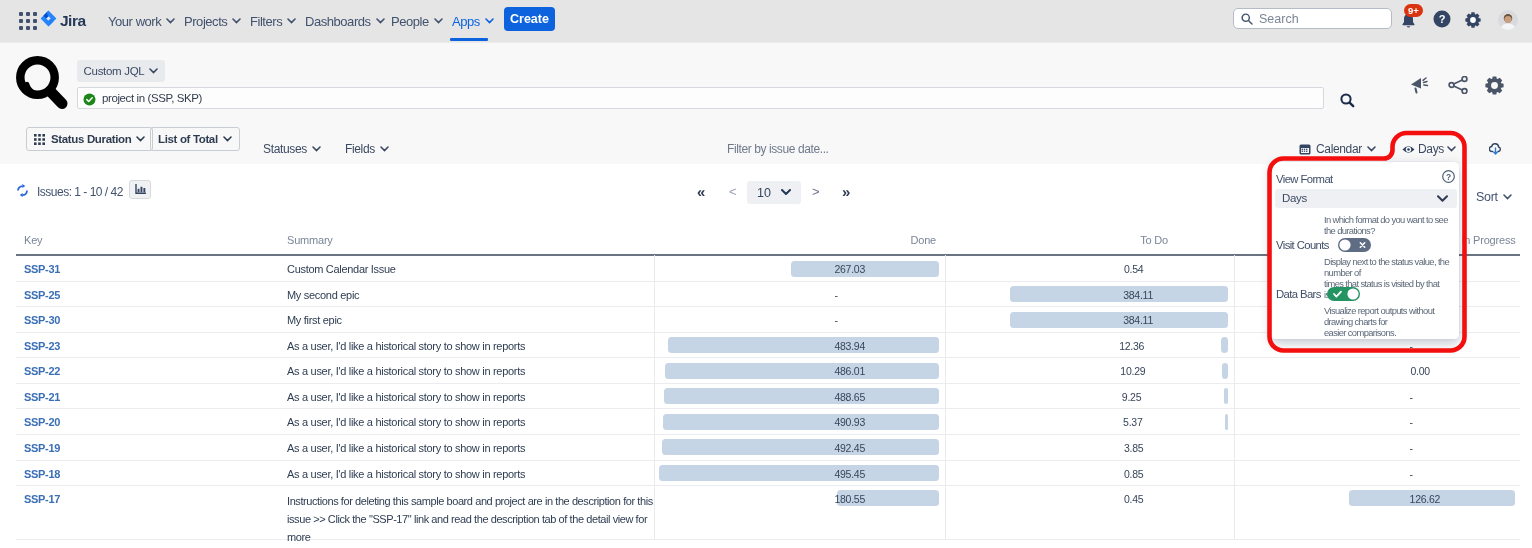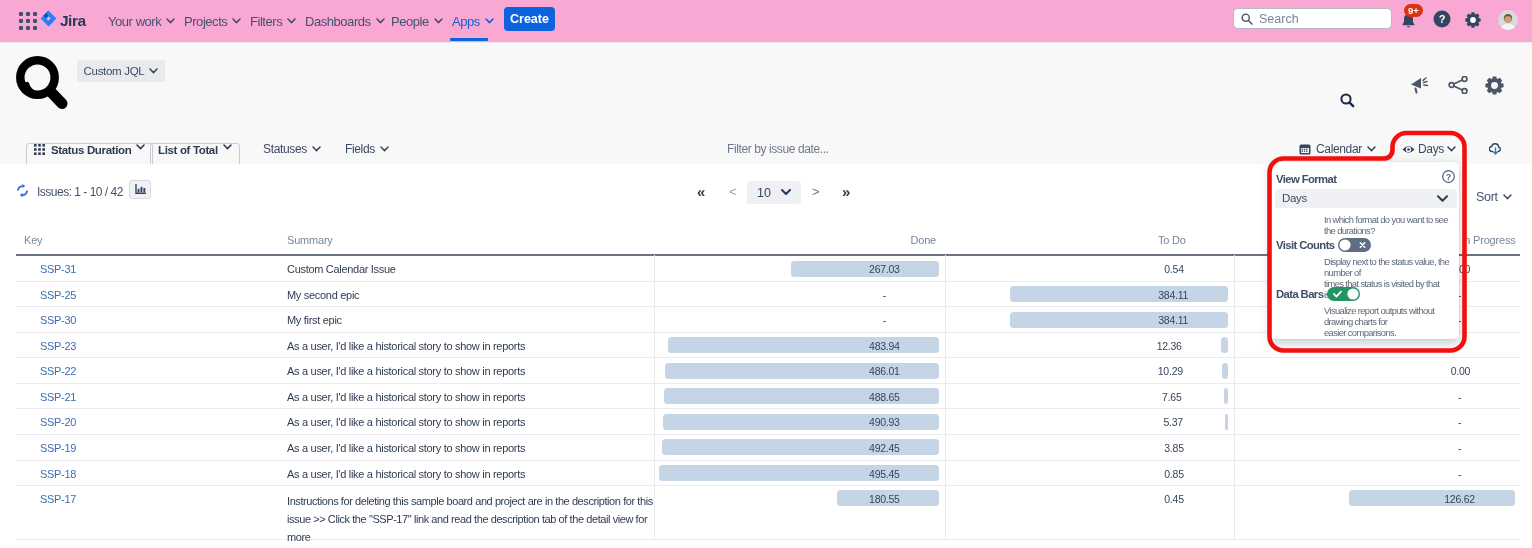--- a/index.html
+++ b/index.html
@@ -1,45 +1,45 @@
 <!DOCTYPE html>
 <html><head>
 <meta charset="utf-8">
 <style>
 * { margin:0; padding:0; box-sizing:border-box; }
 html,body { width:1532px; height:548px; font-family:"Liberation Sans", sans-serif; background:#fff; overflow:hidden; position:relative; }
 .abs { position:absolute; }
 
-#nav { position:absolute; left:0; top:0; width:1532px; height:43px; background:#f9a8d4; border-bottom:1px solid #ebecf0; }
+#nav { position:absolute; left:0; top:0; width:1532px; height:43px; background:#e5e5e5; border-bottom:1px solid #ebecf0; }
 .navitem { position:absolute; top:0; height:42px; display:flex; align-items:center; font-size:13px; letter-spacing:-0.45px; color:#42526e; font-weight:500; }
 .chev { display:inline-block; margin-left:5px; }
 #createbtn { position:absolute; left:504px; top:7px; width:51px; height:24px; background:#0c63dd; color:#fff; border-radius:4px; font-size:12.5px; font-weight:600; display:flex; align-items:center; justify-content:center; }
 #appsline { position:absolute; left:450px; top:38px; width:38px; height:3px; background:#0c63dd; border-radius:1px; }
 #searchbox { position:absolute; left:1233px; top:8px; width:159px; height:21px; border:1px solid #b6bcc7; border-radius:5px; background:#fff; display:flex; align-items:center; padding-left:7px; }
 #searchbox span { color:#7c8698; font-size:12.5px; margin-left:6px; }
 
 #gray { position:absolute; left:0; top:43px; width:1532px; height:121px; background:#f8f8f8; }
 #cjql { position:absolute; left:77px; top:17px; width:88px; height:22px; background:#e9eaee; border-radius:3px; display:flex; align-items:center; justify-content:center; font-size:11.5px; letter-spacing:-0.3px; color:#3a4a63; }
 #jqlinput { position:absolute; left:77px; top:44px; width:1247px; height:22px; background:#fdfdfe; border:1px solid #d5d8de; border-radius:2px; display:flex; align-items:center; padding-left:5px; font-size:11.5px; letter-spacing:-0.4px; color:#333d4c; }
-.fbtn { position:absolute; top:100px; height:24px; border:1px solid #c8cdd4; border-radius:3px; display:flex; align-items:flex-start; font-weight:700; font-size:11.5px; letter-spacing:-0.35px; color:#2f3d52; padding:0 7px; }
+.fbtn { position:absolute; top:84px; height:24px; border:1px solid #c8cdd4; border-radius:3px; display:flex; align-items:center; font-weight:700; font-size:11.5px; letter-spacing:-0.35px; color:#2f3d52; padding:0 7px; }
 .ftext { position:absolute; top:94px; height:24px; display:flex; align-items:center; font-size:12px; letter-spacing:-0.35px; color:#3c4a61; }
 
 #issuesrow { position:absolute; left:0; top:164px; width:1532px; height:50px; background:#fff; }
 .pag { position:absolute; top:183px; font-size:12.5px; }
 #table { position:absolute; left:0; top:214px; width:1532px; }
 .hdr { position:absolute; top:20px; font-size:11px; letter-spacing:-0.2px; color:#7a8698; }
 .vline { position:absolute; width:1px; background:#e8eaee; top:41px; }
 .row-border { position:absolute; left:16px; width:1504px; height:1px; background:#ececf0; }
-.key { position:absolute; left:24px; font-size:11px; letter-spacing:-0.3px; font-weight:400; color:#3a6fb5;margin-left:16px; }
+.key { position:absolute; left:24px; font-size:11px; letter-spacing:-0.3px; font-weight:700; color:#3a6fb5; }
 .summ { position:absolute; left:287px; font-size:11px; letter-spacing:-0.3px; color:#2f3d52; }
-.val { position:absolute; font-size:10.5px; letter-spacing:-0.25px; color:#37455b; text-align:center; }
+.val { position:absolute; font-size:10.5px; letter-spacing:-0.25px; color:#37455b; text-align:left; }
 .bar { position:absolute; height:16px; background:#c6d5e6; border-radius:3.5px; }
 
 #panel { position:absolute; left:1271px; top:162px; width:188px; height:177px; background:#fff; border-radius:4px; box-shadow:0 4px 12px rgba(9,30,66,.25), 0 0 1px rgba(9,30,66,.2); }
-.ptitle { position:absolute; left:5px; font-size:11.3px; letter-spacing:-0.6px; font-weight:700; color:#3f4f68; }
+.ptitle { position:absolute; left:5px; font-size:11.3px; letter-spacing:-0.6px; font-weight:400; color:#3f4f68; }
 .phelp { position:absolute; left:5px; font-size:9.4px; letter-spacing:-0.62px; line-height:11.1px; color:#5c6878;padding-left:48px; }
 #pselect { position:absolute; left:4px; top:27px; width:182px; height:18.5px; background:#eef0f3; border-radius:3px; display:flex; align-items:center; font-size:11.5px; letter-spacing:-0.3px; color:#3c4a61; padding-left:7px; }
 .toggle { position:absolute; width:33px; height:14px; border-radius:7px; }
 </style>
 </head>
 <body>
 
 <div id="nav">
   <svg class="abs" style="left:19px;top:12px" width="18" height="18" viewBox="0 0 18 18">
       <g fill="#42526e">
@@ -124,20 +124,27 @@
 <div id="gray">
 
   <svg class="abs" style="left:16px;top:13px" width="52" height="53" viewBox="0 0 52 53">
       <circle cx="21.5" cy="21.5" r="17.2" stroke="#000" stroke-width="8.5" fill="none"></circle>
       <path d="M34.5 35.5L46 47.5" stroke="#000" stroke-width="11" stroke-linecap="round"></path>
       <path d="M10.8 28.5c1.2 4.2 3.4 6.6 7.2 8.6" stroke="#000" stroke-width="5.2" stroke-linecap="round" fill="none"></path>
     </svg>
   <div id="cjql">Custom JQL<svg class="chev" width="9" height="6" viewBox="0 0 9 6">
         <path d="M1 1l3.5 3.5L8 1" stroke="#3a4a63" stroke-width="1.6" fill="none" stroke-linecap="round"></path>
       </svg></div>
+  <div id="jqlinput">
+      <svg style="margin-top:2px" width="13" height="13" viewBox="0 0 13 13">
+        <circle cx="6.5" cy="6.5" r="6" fill="#1c8718"></circle>
+        <path d="M3.8 6.6l1.9 1.9 3.5-3.7" stroke="#fff" stroke-width="1.5" fill="none" stroke-linecap="round" stroke-linejoin="round"></path>
+      </svg>
+      <span style="margin-left:6px">project in (SSP, SKP)</span>
+    </div>
 
   <svg class="abs" style="left:1340px;top:50px" width="15" height="15" viewBox="0 0 15 15">
       <circle cx="6" cy="6" r="4.6" stroke="#1c2b4a" stroke-width="2" fill="none"></circle>
       <path d="M9.6 9.6l3.6 3.6" stroke="#1c2b4a" stroke-width="2.4" stroke-linecap="round"></path>
     </svg>
 
   <svg class="abs" style="left:1410px;top:33px" width="20" height="18" viewBox="0 0 20 18">
       <path fill="#4a5568" d="M1 8.5L11 2v10.5L1 8.5z"></path>
       <path d="M5.5 12.5l1 4" stroke="#4a5568" stroke-width="2" stroke-linecap="round"></path>
       <path d="M13.5 6.5l3.5-1M13.8 8.9l3.7.6M13 4.3L16 2" stroke="#4a5568" stroke-width="1.5" stroke-linecap="round"></path>
@@ -239,21 +246,21 @@
   <div class="pag" style="left:842px;top:18.5px;color:#303c52;font-weight:700;font-size:15px;">»</div>
   <div class="abs" style="left:1476px;top:26px;font-size:12.5px;letter-spacing:-0.3px;color:#44546f;display:flex;align-items:center;">Sort<svg class="chev" width="9" height="6" viewBox="0 0 9 6">
         <path d="M1 1l3.5 3.5L8 1" stroke="#44546f" stroke-width="1.6" fill="none" stroke-linecap="round"></path>
       </svg></div>
 </div>
 
 <div id="table">
 <div class="hdr" style="left:24px">Key</div>
 <div class="hdr" style="left:287px">Summary</div>
 <div class="hdr" style="left:836px;width:100px;text-align:right">Done</div>
-<div class="hdr" style="left:1158px;width:100px;text-align:left">To Do</div>
+<div class="hdr" style="left:1068px;width:100px;text-align:right">To Do</div>
 <div class="hdr" style="left:1415.5px;width:100px;text-align:right">In Progress</div>
 <div class="abs" style="left:16px;top:39.8px;width:1504px;height:2.4px;background:#6a7382"></div>
 <div class="vline" style="left:653.5px;height:284.3px"></div>
 <div class="vline" style="left:945px;height:284.3px"></div>
 <div class="vline" style="left:1233.5px;height:284.3px"></div>
 <div class="row-border" style="top:66.5px"></div>
 <div class="row-border" style="top:92.0px"></div>
 <div class="row-border" style="top:117.5px"></div>
 <div class="row-border" style="top:143.0px"></div>
 <div class="row-border" style="top:168.5px"></div>
@@ -292,21 +299,21 @@
 <div class="bar" style="left:665.3px;top:148.6px;width:274.1px"></div>
 <div class="val" style="left:834.4px;top:151.2px;width:100px">486.01</div>
 <div class="bar" style="left:1222.3px;top:148.6px;width:5.9px"></div>
 <div class="val" style="left:1120.3px;top:151.2px;width:100px">10.29</div>
 <div class="val" style="left:1410.4px;top:151.2px;width:100px">0.00</div>
 <div class="key" style="top:176.8px">SSP-21</div>
 <div class="summ" style="top:176.8px">As a user, I'd like a historical story to show in reports</div>
 <div class="bar" style="left:664.3px;top:174.1px;width:275.1px"></div>
 <div class="val" style="left:834.4px;top:176.8px;width:100px">488.65</div>
 <div class="bar" style="left:1223.8px;top:174.1px;width:4.4px"></div>
-<div class="val" style="left:1121.8px;top:176.8px;width:100px">7.65</div>
+<div class="val" style="left:1121.8px;top:176.8px;width:100px">9.25</div>
 <div class="val" style="left:1409.6px;top:176.8px;width:100px">-</div>
 <div class="key" style="top:202.2px">SSP-20</div>
 <div class="summ" style="top:202.2px">As a user, I'd like a historical story to show in reports</div>
 <div class="bar" style="left:662.6px;top:199.6px;width:276.8px"></div>
 <div class="val" style="left:834.4px;top:202.2px;width:100px">490.93</div>
 <div class="bar" style="left:1225.1px;top:199.6px;width:3.1px"></div>
 <div class="val" style="left:1123.1px;top:202.2px;width:100px">5.37</div>
 <div class="val" style="left:1409.6px;top:202.2px;width:100px">-</div>
 <div class="key" style="top:228.0px">SSP-19</div>
 <div class="summ" style="top:228.0px">As a user, I'd like a historical story to show in reports</div>

